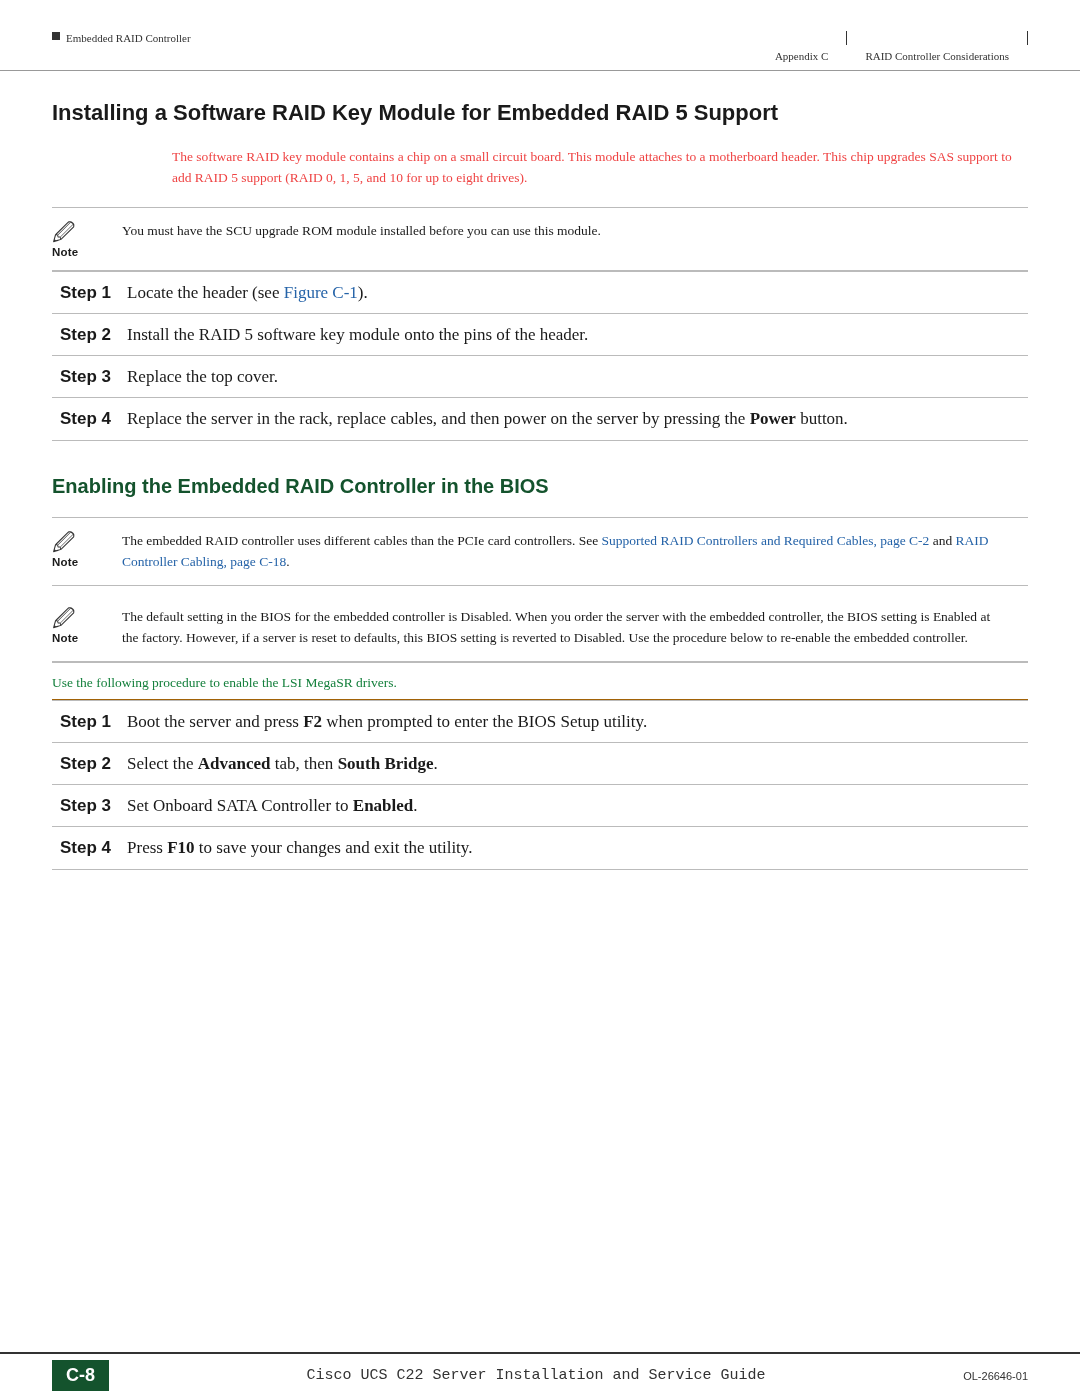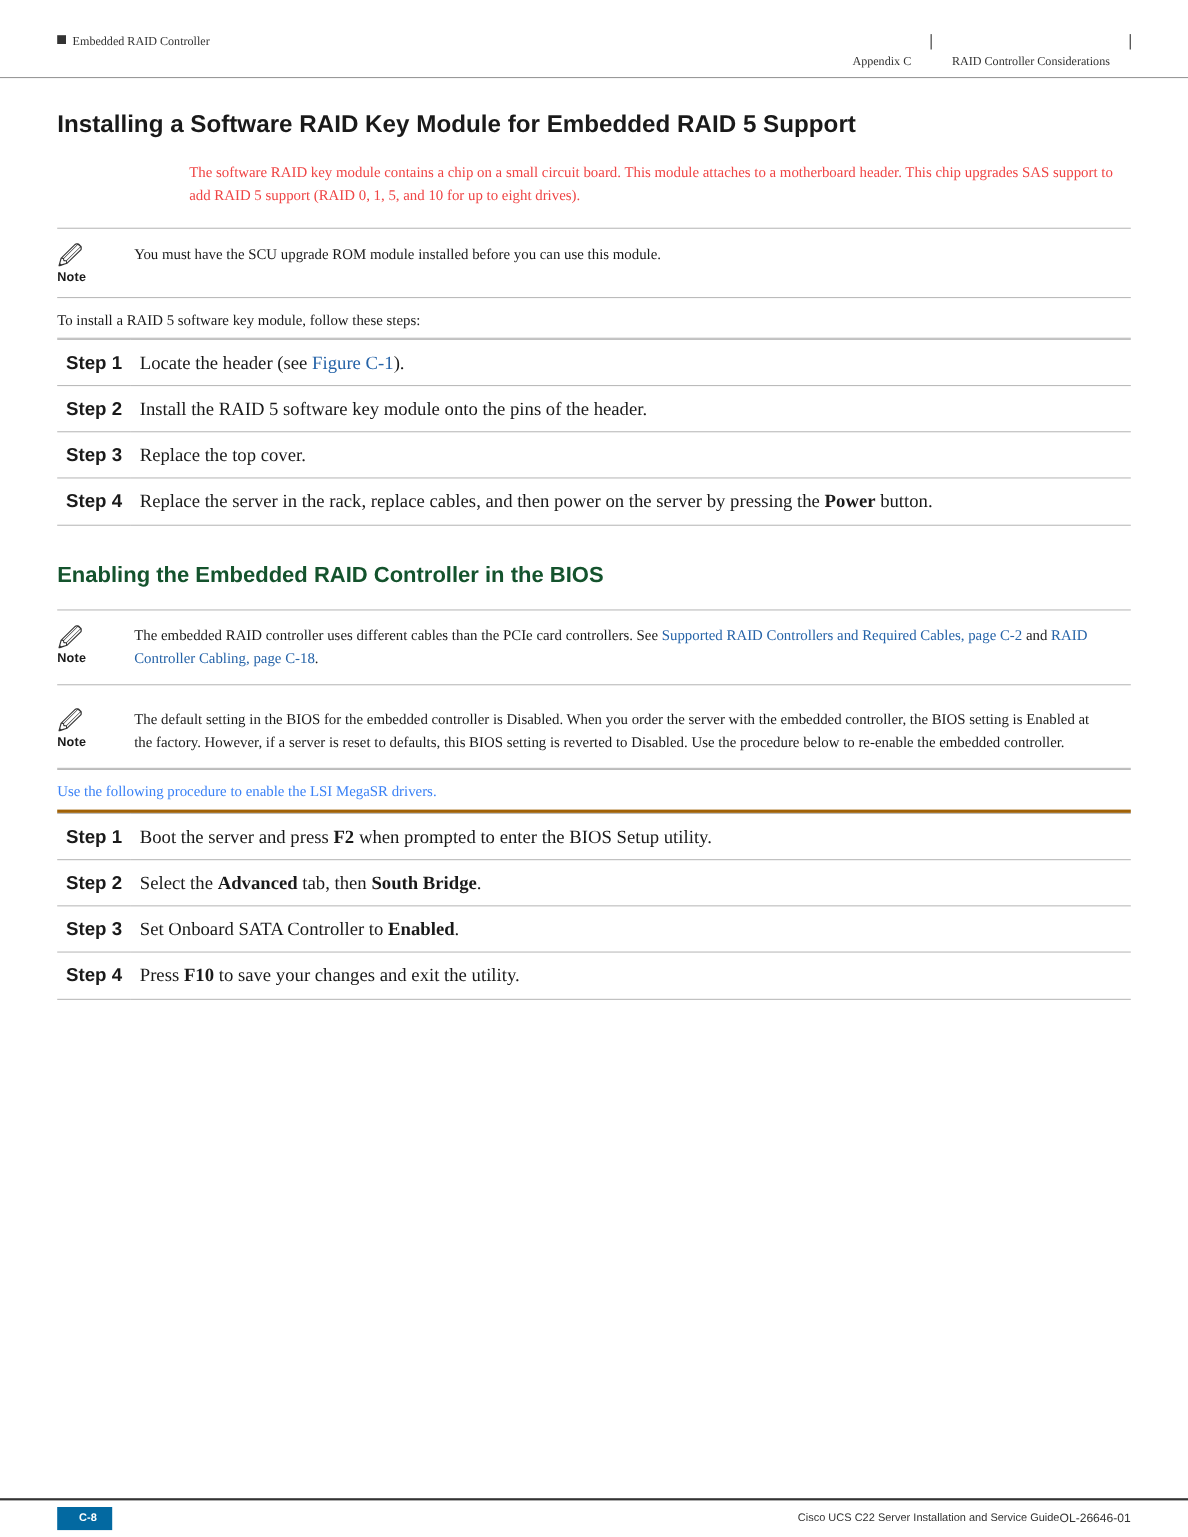--- a/index.html
+++ b/index.html
@@ -190,42 +190,42 @@
       line-height: 1.3;
     }
 
     .note-block + .note-block {
       border-top: none;
     }
 
     .proc-intro-2 {
       padding: 12px 0 8px 0;
       font-size: 13.5px;
-      color: #3b82f6;
+      color: #15803d;
       border-top: 1px solid #bbb;
-      border-bottom: 3px solid #a16207;
+      border-bottom: 1px solid #a16207;
       margin-top: 0;
     }
 
     .footer-left {
-      background: #0369a1;
+      background: #14532d;
       color: #fff;
       font-family: Arial, Helvetica, sans-serif;
-      font-size: 10px;
+      font-size: 18px;
       font-weight: 700;
       padding: 5px 14px;
       min-width: 50px;
-      text-align: right;
+      text-align: left;
     }
 
     .footer-center {
-      font-family: Liberation Sans, sans-serif;
-      font-size: 10px;
-      color: #333;
-      text-align: right;
+      font-family: Liberation Mono, monospace;
+      font-size: 15px;
+      color: #333;
+      text-align: center;
       flex: 1;
     }
 
     .footer-right {
       font-family: Arial, Helvetica, sans-serif;
       font-size: 11px;
       color: #333;
       white-space: nowrap;
     }
 
@@ -263,23 +263,20 @@
     <p class="intro-para">The software RAID key module contains a chip on a small circuit board. This module attaches to a motherboard header. This chip upgrades SAS support to add RAID 5 support (RAID 0, 1, 5, and 10 for up to eight drives).</p>
 
     <div class="note-block">
       <div class="note-icon-col">
         <span class="note-pencil-icon">🖉</span>
         <span class="note-label">Note</span>
       </div>
       <p class="note-text">You must have the SCU upgrade ROM module installed before you can use this module.</p>
     </div>
 
-    <div class="proc-intro">
-      <span>To install a RAID 5 software key module, follow these steps:</span>
-    </div>
 
     <table class="steps-table">
       <tbody>
         <tr>
           <td class="step-label">Step 1</td>
           <td class="step-content">
             <span>Locate the header (see </span><a class="link-text" href="#">Figure C-1</a><span>).</span>
           </td>
         </tr>
         <tr>

